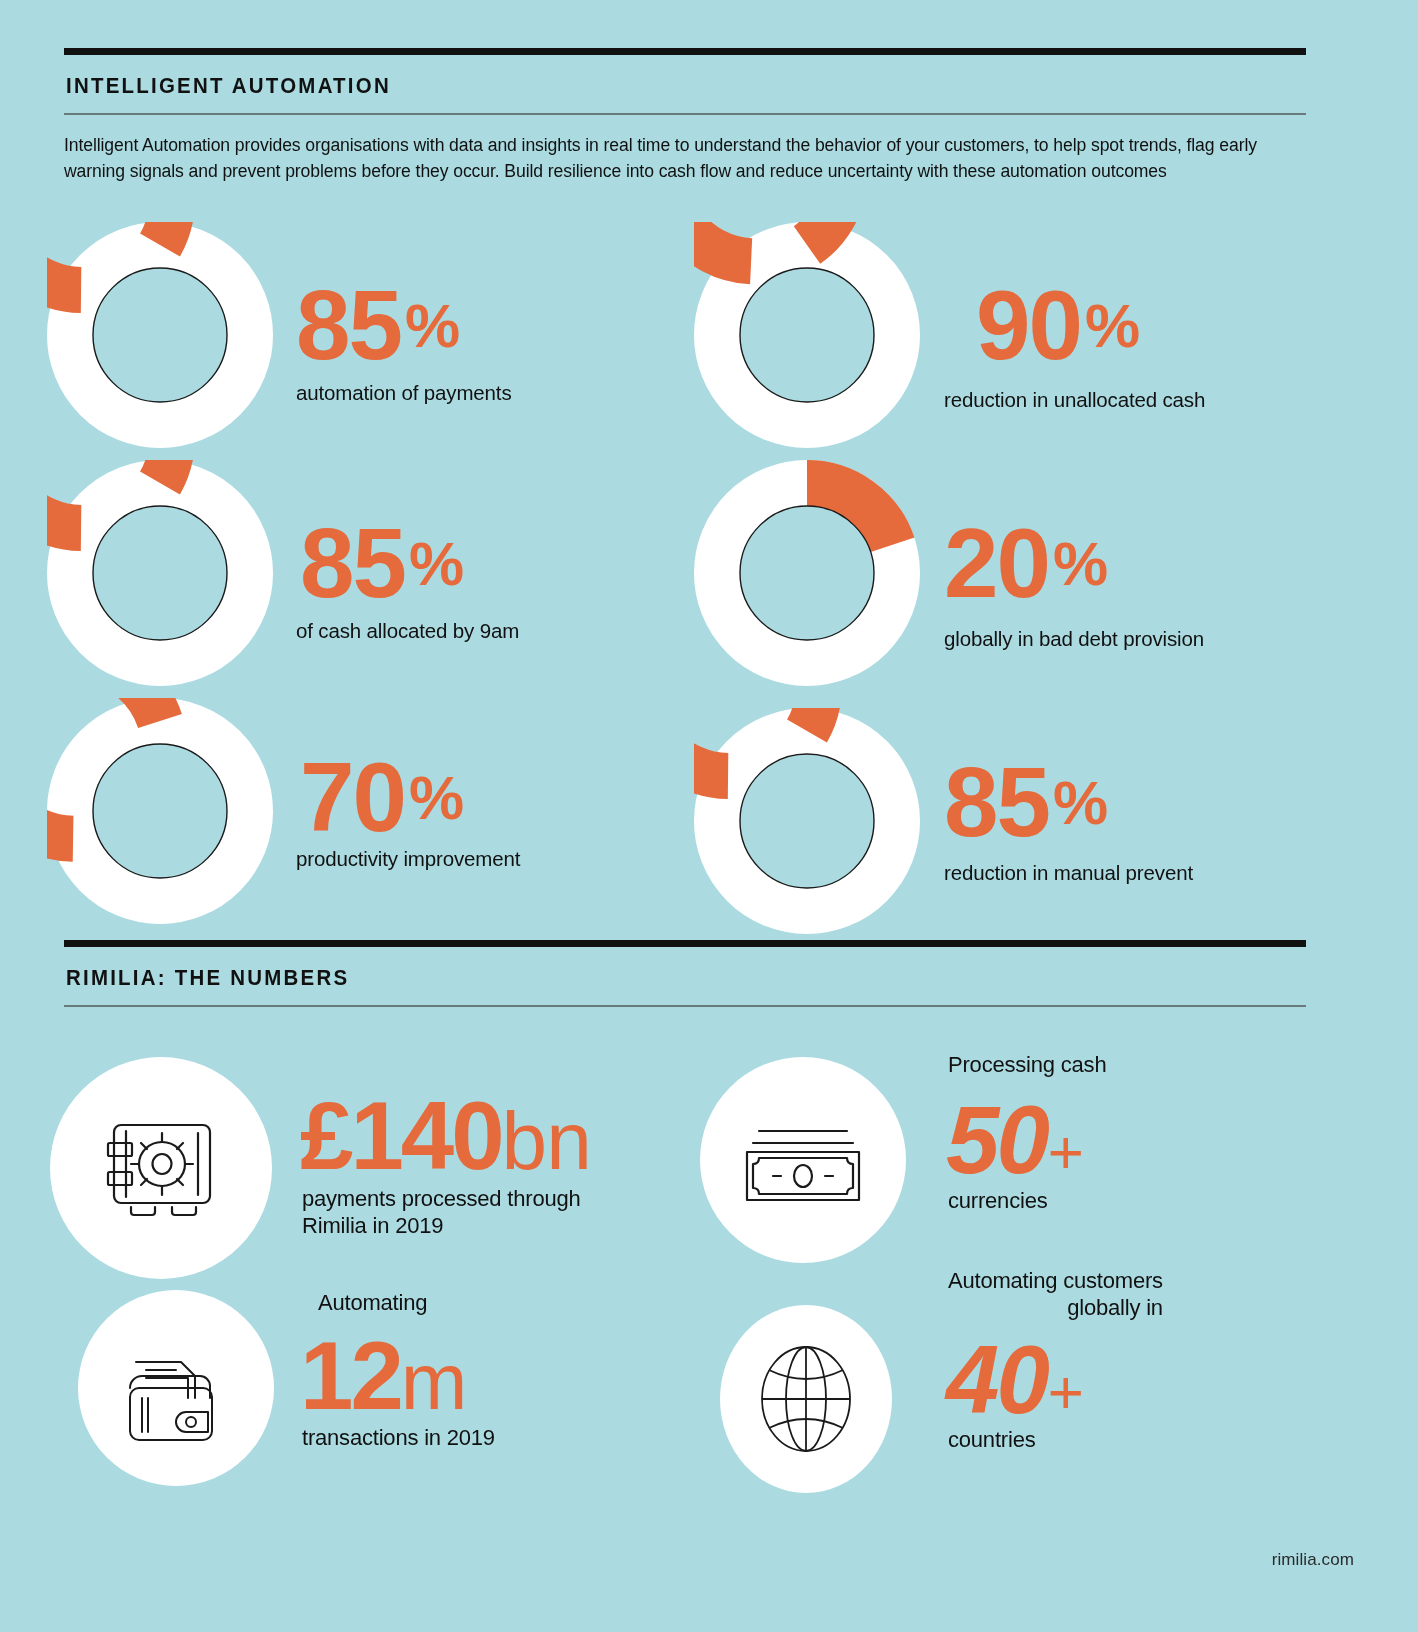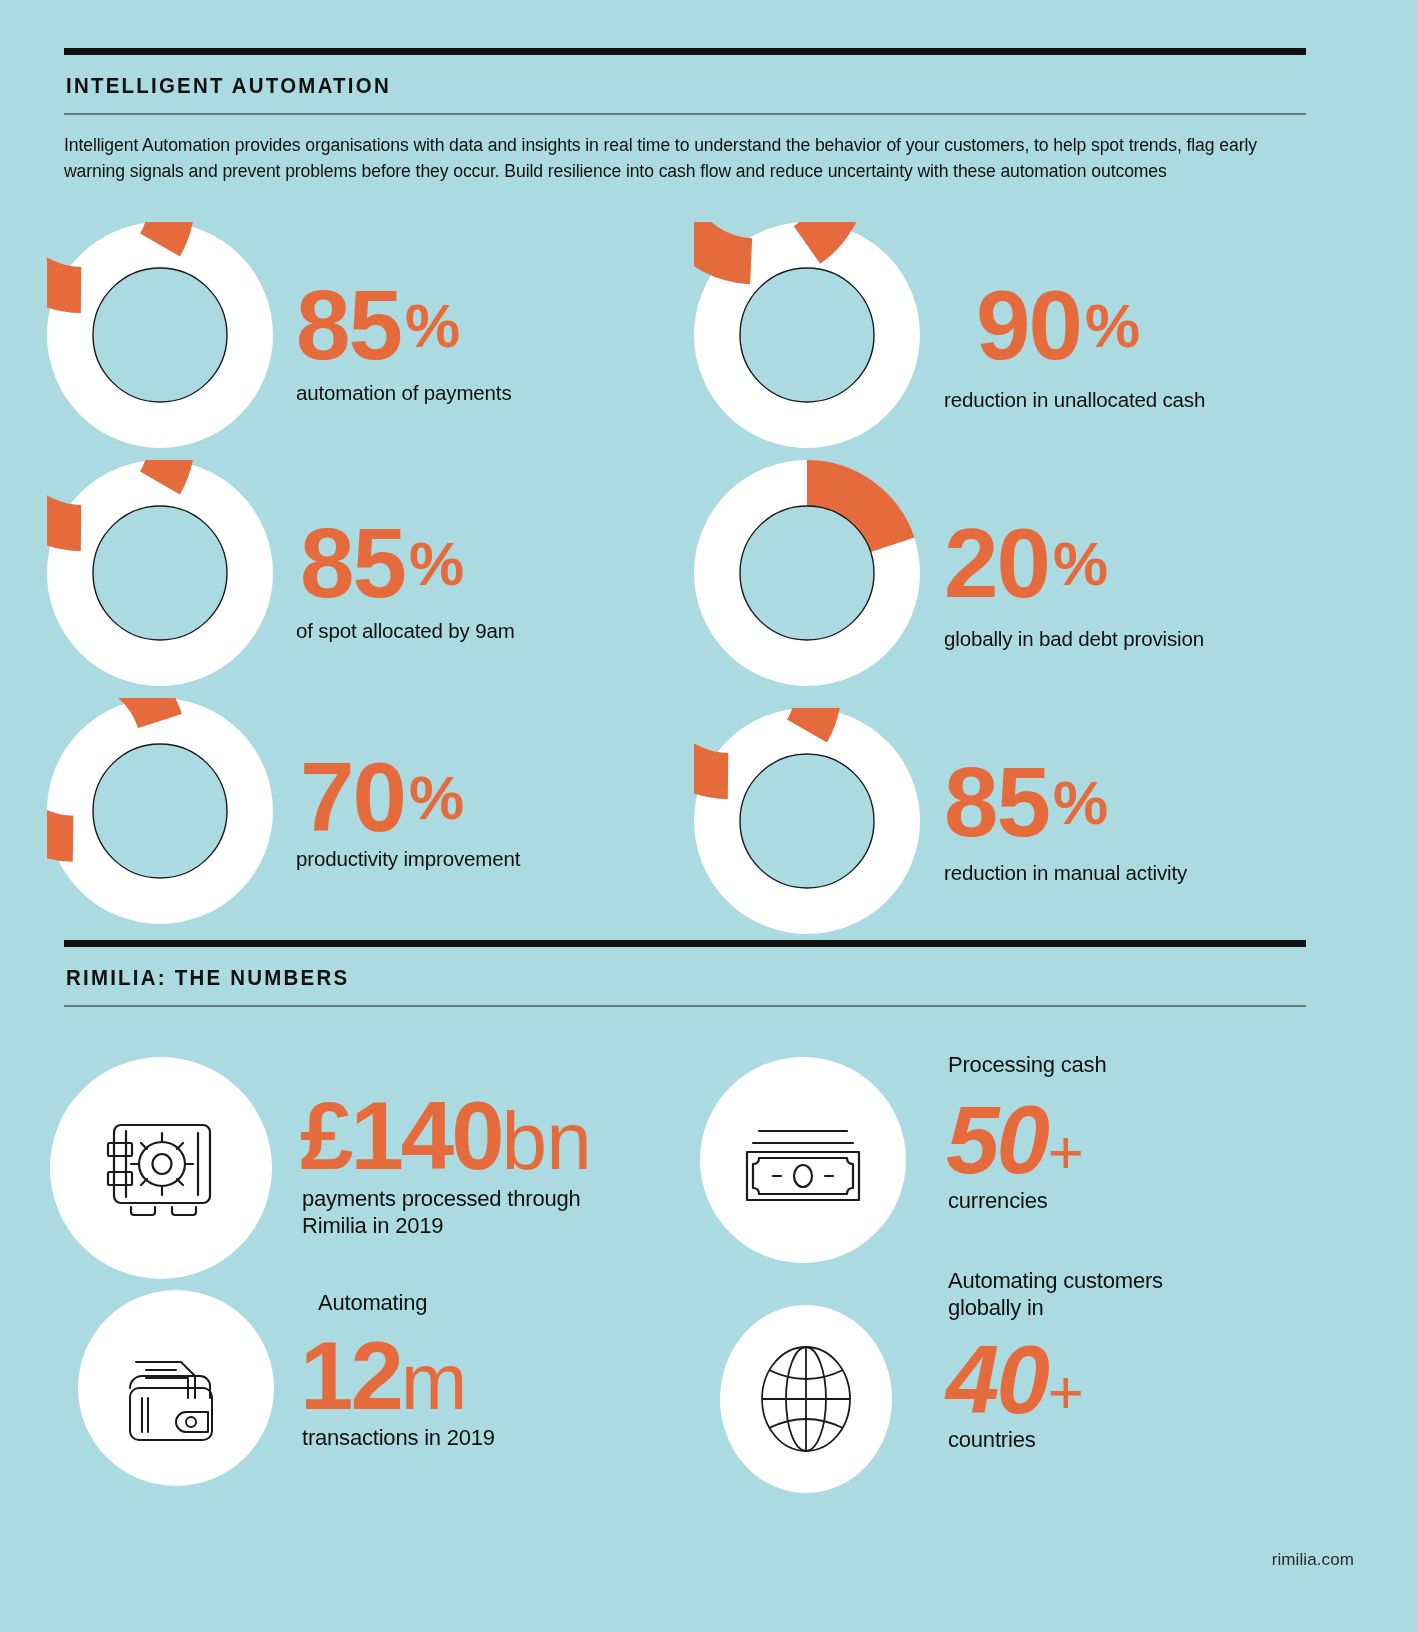--- a/index.html
+++ b/index.html
@@ -122,21 +122,21 @@
   <div class="stat-label" style="left:944px;top:388px;">reduction in unallocated cash</div>
 
   <div class="donut-wrap" style="left:47px;top:460px;">
     <svg class="donut-svg" width="226" height="226" viewBox="0 0 226 226">
       <circle cx="113" cy="113" r="90" fill="none" stroke="#ffffff" stroke-width="46"></circle>
       <path d="M113 23 A90 90 0 1 0 34.06 68.04" fill="none" stroke="#e56a3c" stroke-width="46"></path>
       <circle cx="113" cy="113" r="67" fill="none" stroke="#1a1a1a" stroke-width="1.4"></circle>
     </svg>
   </div>
   <div class="stat-num" style="left:300px;top:514px;"><span>85</span><span class="pct">%</span></div>
-  <div class="stat-label" style="left:296px;top:619px;">of spot allocated by 9am</div>
+  <div class="stat-label" style="left:296px;top:619px;">of cash allocated by 9am</div>
 
   <div class="donut-wrap" style="left:694px;top:460px;">
     <svg class="donut-svg" width="226" height="226" viewBox="0 0 226 226">
       <circle cx="113" cy="113" r="90" fill="none" stroke="#ffffff" stroke-width="46"></circle>
       <path d="M113 23 A90 90 0 0 1 198.59 84.78" fill="none" stroke="#e56a3c" stroke-width="46"></path>
       <circle cx="113" cy="113" r="67" fill="none" stroke="#1a1a1a" stroke-width="1.4"></circle>
     </svg>
   </div>
   <div class="stat-num" style="left:944px;top:514px;"><span>20</span><span class="pct">%</span></div>
   <div class="stat-label" style="left:944px;top:627px;">globally in bad debt provision</div>
@@ -152,21 +152,21 @@
   <div class="stat-label" style="left:296px;top:847px;">productivity improvement</div>
 
   <div class="donut-wrap" style="left:694px;top:708px;">
     <svg class="donut-svg" width="226" height="226" viewBox="0 0 226 226">
       <circle cx="113" cy="113" r="90" fill="none" stroke="#ffffff" stroke-width="46"></circle>
       <path d="M113 23 A90 90 0 1 0 34.06 68.04" fill="none" stroke="#e56a3c" stroke-width="46"></path>
       <circle cx="113" cy="113" r="67" fill="none" stroke="#1a1a1a" stroke-width="1.4"></circle>
     </svg>
   </div>
   <div class="stat-num" style="left:944px;top:753px;"><span>85</span><span class="pct">%</span></div>
-  <div class="stat-label" style="left:944px;top:861px;">reduction in manual activity</div>
+  <div class="stat-label" style="left:944px;top:861px;">reduction in manual prevent</div>
 
   <div class="sec" style="top:940px;">
     <div class="rule-thick"></div>
     <div class="sec-title">RIMILIA: THE NUMBERS</div>
     <div class="rule-thin"></div>
   </div>
 
   <div class="icon-circle" style="left:50px;top:1057px;width:222px;height:222px;">
     <svg width="150" height="150" viewBox="0 0 150 150">
       <g fill="none" stroke="#1a1a1a" stroke-width="2.2" stroke-linecap="round" stroke-linejoin="round">
@@ -235,20 +235,20 @@
       <g fill="none" stroke="#1a1a1a" stroke-width="1.8">
         <ellipse cx="62" cy="67" rx="44" ry="52"></ellipse>
         <ellipse cx="62" cy="67" rx="20" ry="52"></ellipse>
         <line x1="62" y1="15" x2="62" y2="119"></line>
         <line x1="18" y1="67" x2="106" y2="67"></line>
         <path d="M25 38 q37 18 74 0"></path>
         <path d="M25 96 q37 -18 74 0"></path>
       </g>
     </svg>
   </div>
-  <div class="cap" style="left:948px;top:1268px;">Automating customers
+  <div class="cap" style="left:948px;top:1268px;text-align:right;">Automating customers
 globally in</div>
   <div class="big-num" style="left:946px;top:1332px;font-size:96px;font-style:italic;"><span>40</span><span class="plus" style="font-size:62px;">+</span></div>
   <div class="cap" style="left:948px;top:1427px;">countries</div>
 
   <div class="footer">rimilia.com</div>
 
 </div>
 
 </body></html>

